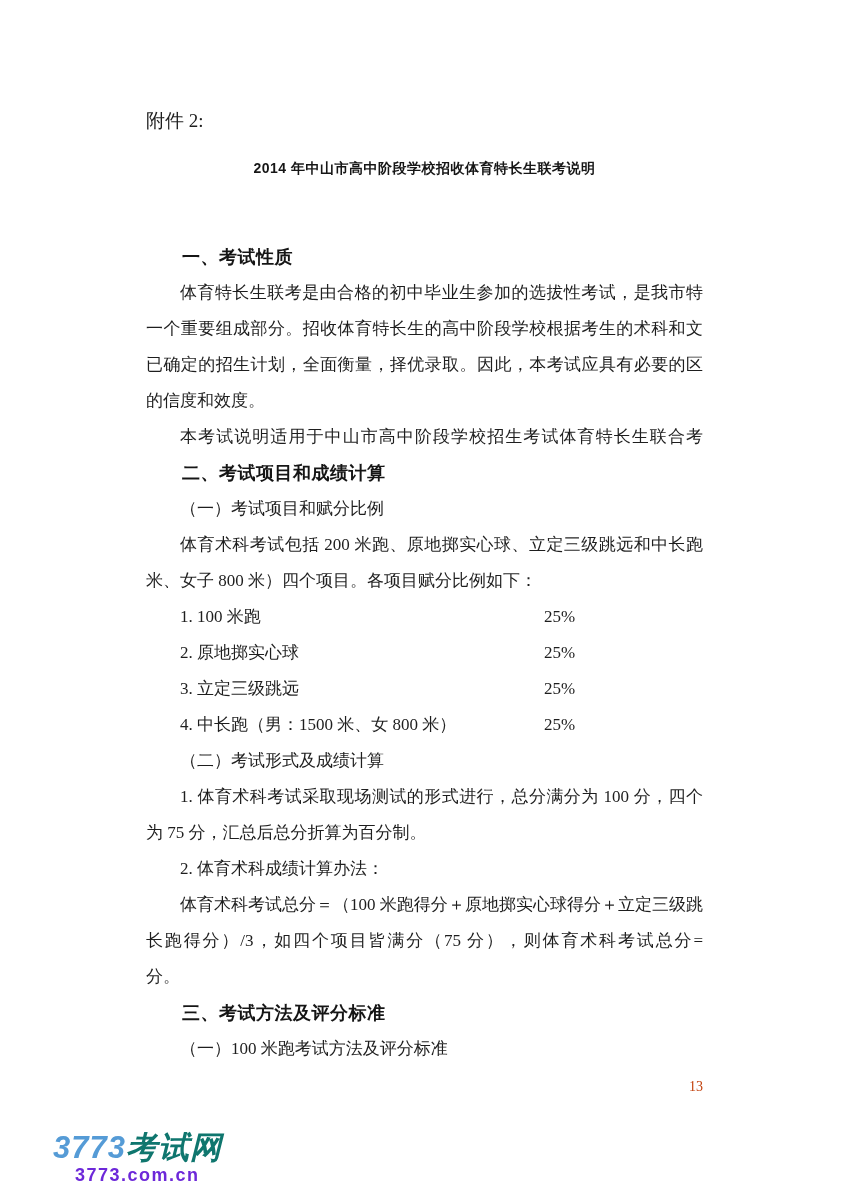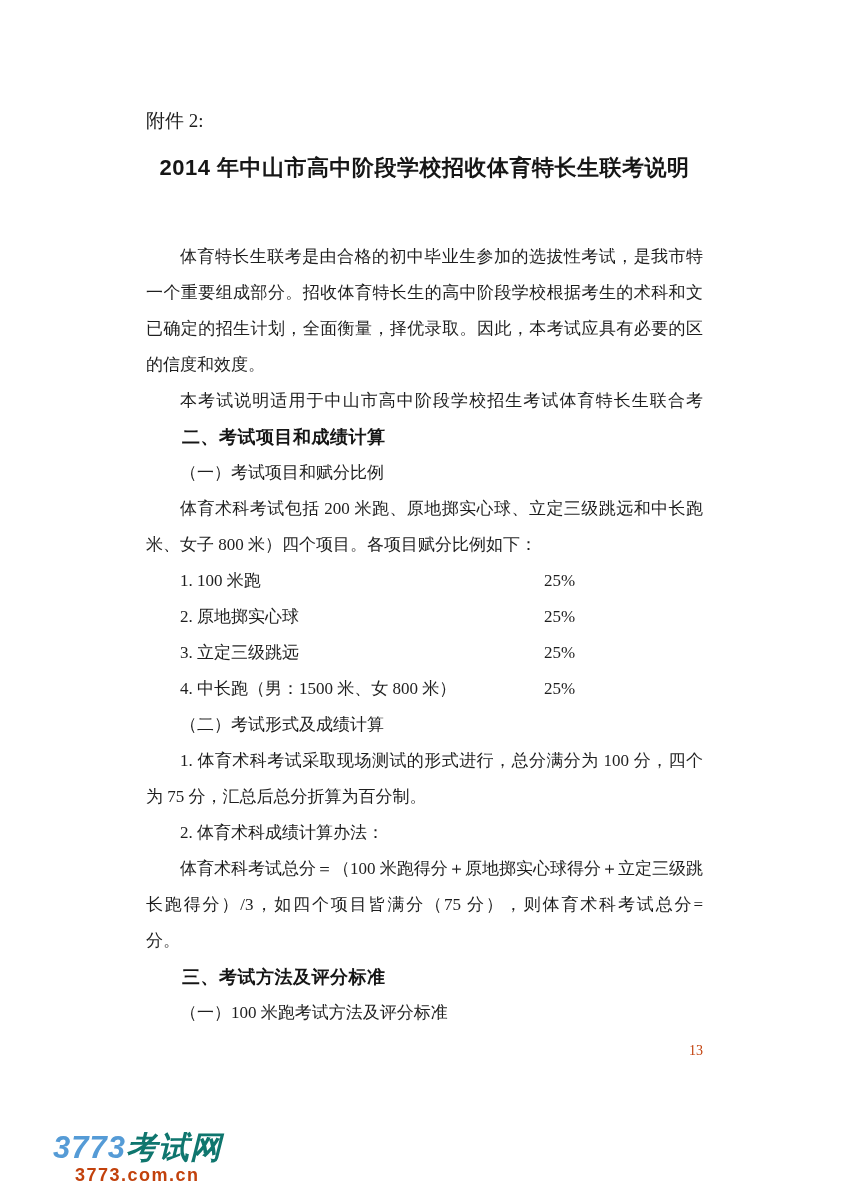--- a/index.html
+++ b/index.html
@@ -28,21 +28,21 @@
     line-height: 26px;
     height: 26px;
   }
   .doc-title {
     margin-top: 18px;
     height: 32px;
     line-height: 32px;
     text-align: center;
     font-family: "Liberation Sans", sans-serif;
     font-weight: 700;
-    font-size: 22px;
+    font-size: 14px;
     letter-spacing: 0.5px;
     color: #161616;
     white-space: nowrap;
   }
   .doc-lines {
     margin-top: 55px;
   }
   .line {
     position: relative;
     font-size: 17px;
@@ -98,20 +98,21 @@
   }
 </style>
 </head>
 <body>
 
 <div class="page">
   <div class="content">
     <div class="attachment">附件 2:</div>
     <div class="doc-title">2014 年中山市高中阶段学校招收体育特长生联考说明</div>
     <div class="doc-lines" id="doc-lines">
+        <div class="line h1 indent">一、考试性质</div>
         <div class="line para indent full">体育特长生联考是由合格的初中毕业生参加的选拔性考试，是我市特长生考试的</div>
         <div class="line para full">一个重要组成部分。招收体育特长生的高中阶段学校根据考生的术科和文化成绩，按</div>
         <div class="line para full">已确定的招生计划，全面衡量，择优录取。因此，本考试应具有必要的区分度，较高</div>
         <div class="line para">的信度和效度。</div>
         <div class="line para indent full">本考试说明适用于中山市高中阶段学校招生考试体育特长生联合考试，是评定考</div>
         <div class="line h1 indent">二、考试项目和成绩计算</div>
         <div class="line para indent">（一）考试项目和赋分比例</div>
         <div class="line para indent full">体育术科考试包括 200 米跑、原地掷实心球、立定三级跳远和中长跑（男子 1500</div>
         <div class="line para">米、女子 800 米）四个项目。各项目赋分比例如下：</div>
         <div class="line item">1. 100 米跑<span class="pct">25%</span></div>
@@ -128,15 +129,15 @@
         <div class="line h1 indent">三、考试方法及评分标准</div>
         <div class="line para indent">（一）100 米跑考试方法及评分标准</div>
       </div>
     <div class="page-number">13</div>
   </div>
 
   <div class="watermark">
     <div class="wm-name">
       <span id="wm-num" style="color: rgb(85, 155, 214);">3773</span><span id="wm-txt" style="color: #0f766e;">考试网</span>
     </div>
-    <div class="wm-url" id="wm-url" style="color: #c2410c;">3773.com.cn</div>
+    <div class="wm-url" id="wm-url" style="color: #6d28d9;">3773.com.cn</div>
   </div>
 </div>
 
 </body></html>

